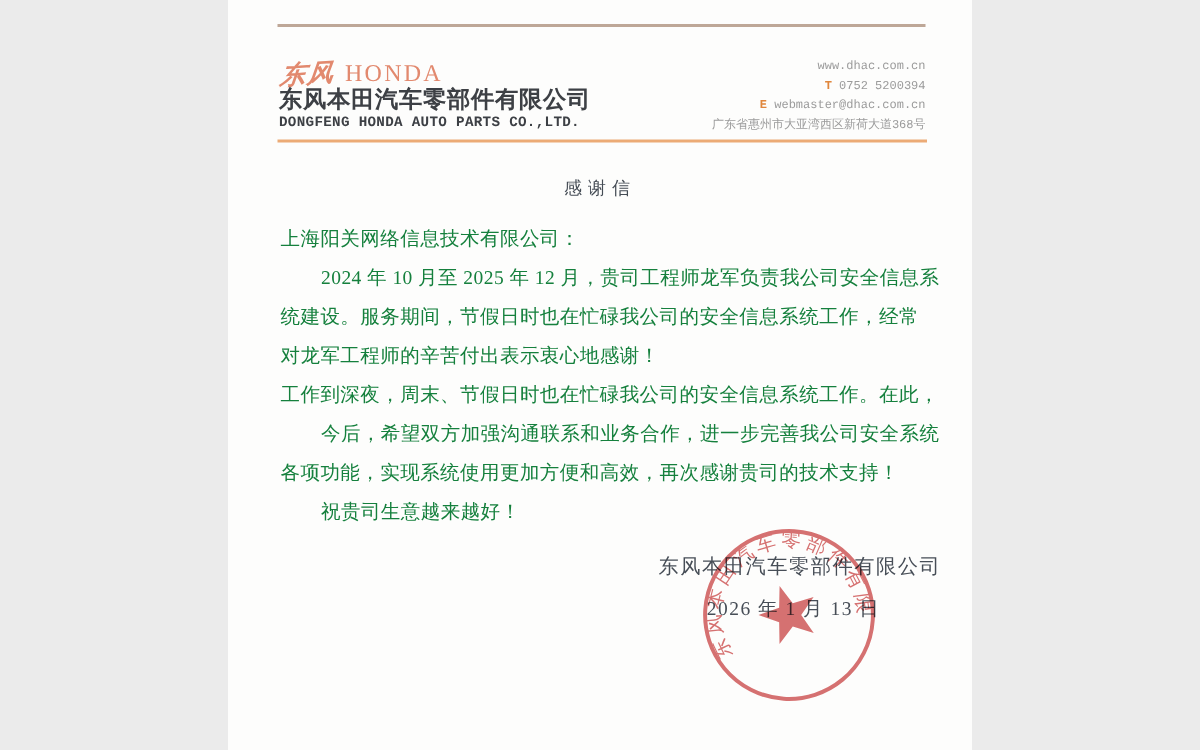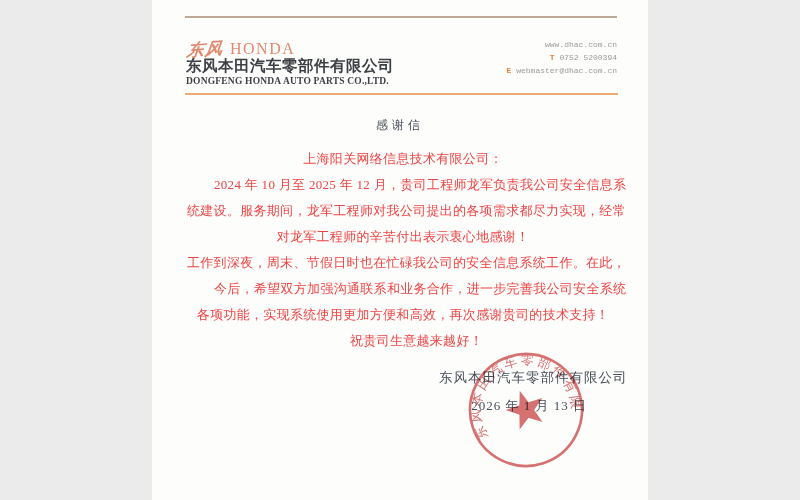--- a/index.html
+++ b/index.html
@@ -35,21 +35,21 @@
     vertical-align:1px;
   }
   .company-cn{
     position:absolute;left:34px;top:56px;
     font-family:"Liberation Sans","DejaVu Sans",sans-serif;
     font-weight:bold;font-size:15.5px;letter-spacing:.5px;
     color:#3d4045;white-space:nowrap;
   }
   .company-en{
     position:absolute;left:34px;top:76px;
-    font-family:Liberation Serif, serif;
+    font-family:Liberation Mono, monospace;
     font-weight:bold;font-size:9.5px;letter-spacing:.2px;
     color:#3d4045;white-space:nowrap;
   }
   .contact{
     position:absolute;right:31px;top:38px;
     font-family:Liberation Mono, monospace;
     font-size:8px;line-height:13px;color:#9b9b9b;
     text-align:right;white-space:nowrap;
   }
   .contact .tag{color:#e0873d;font-weight:bold;}
@@ -58,21 +58,21 @@
     background:#ecab76;
   }
   
   .letter-title{
     position:absolute;left:0;top:117px;width:100%;
     text-align:center;font-size:12px;letter-spacing:4px;
     color:#454c55;
   }
   .body-block{
     position:absolute;left:35px;top:146px;width:432px;
-    font-size:13px;color:#ef4444;letter-spacing:.3px;text-align:center;
+    font-size:13px;color:#15803d;letter-spacing:.3px;
   }
   .line{height:26px;line-height:26px;white-space:nowrap;}
   .indent{padding-left:27px;}
   
   .sig-block{
     position:absolute;right:29px;top:369px;width:180px;
     text-align:center;color:#474e57;
   }
   .sig-company{font-size:13.5px;letter-spacing:1px;white-space:nowrap;height:28px;line-height:18px;}
   .sig-date{font-size:13px;letter-spacing:1px;white-space:nowrap;}
@@ -93,30 +93,31 @@
   <div class="logo-row">
     <span class="logo-script">东风</span><span class="logo-brand">HONDA</span>
   </div>
   <div class="company-cn">东风本田汽车零部件有限公司</div>
   <div class="company-en">DONGFENG HONDA AUTO PARTS CO.,LTD.</div>
 
   <div class="contact">
     <div>www.dhac.com.cn</div>
     <div><span class="tag">T</span><span> 0752 5200394</span></div>
     <div><span class="tag">E</span><span> webmaster@dhac.com.cn</span></div>
+    <div>广东省惠州市大亚湾西区新荷大道368号</div>
   </div>
 
   <div class="header-rule"></div>
 
   <div class="letter-title">感谢信</div>
 
   <div class="body-block">
     <div class="line">上海阳关网络信息技术有限公司：</div>
     <div class="line indent">2024 年 10 月至 2025 年 12 月，贵司工程师龙军负责我公司安全信息系</div>
-    <div class="line">统建设。服务期间，龙军工程师对我公司提出的各项需求都尽力实现，经常</div>
+    <div class="line">统建设。服务期间，节假日时也在忙碌我公司的安全信息系统工作，经常</div>
     <div class="line">对龙军工程师的辛苦付出表示衷心地感谢！</div>
     <div class="line">工作到深夜，周末、节假日时也在忙碌我公司的安全信息系统工作。在此，</div>
     <div class="line indent">今后，希望双方加强沟通联系和业务合作，进一步完善我公司安全系统</div>
     <div class="line">各项功能，实现系统使用更加方便和高效，再次感谢贵司的技术支持！</div>
     <div class="line indent">祝贵司生意越来越好！</div>
   </div>
 
   <div class="sig-block">
     <div class="sig-company">东风本田汽车零部件有限公司</div>
     <div class="sig-date">2026 年 1 月 13 日</div>

